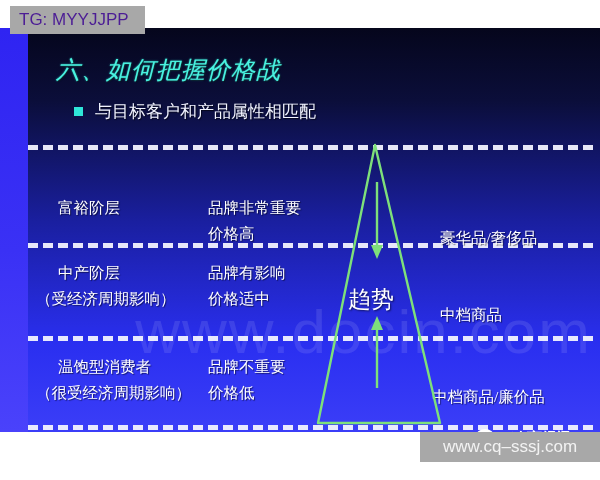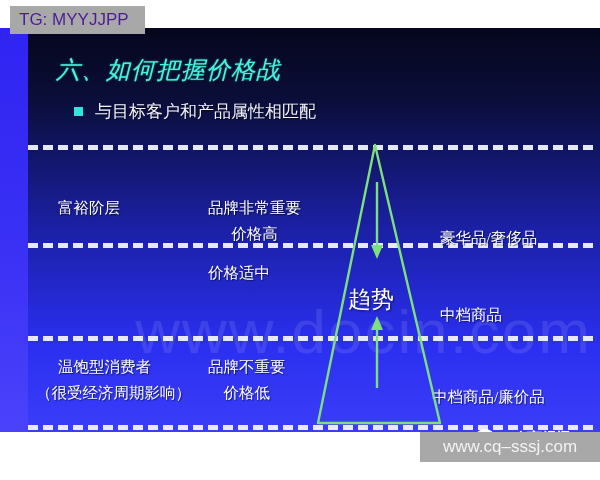--- a/index.html
+++ b/index.html
@@ -93,21 +93,21 @@
     color: #ffffff;
     font-size: 15.5px;
     line-height: 26px;
     text-shadow: 1px 1px 1px rgba(0,0,0,0.55);
     white-space: nowrap;
     font-family: "Liberation Serif", "DejaVu Serif", serif;
   }
   .cell .l2 { display: block; }
 
   .col-seg   { left: 36px;  text-align: left; }
-  .col-attr  { left: 208px; text-align: center; }
+  .col-attr  { left: 208px; text-align: left; }
   .col-prod  { left: 440px; text-align: right; }
 
   .row1 { top: 138px; margin-top: 29px; }
   .row2 { top: 232px; }
   .row3 { top: 326px; }
 
   
   .col-seg .l1 { display: block; padding-left: 22px; }
 
   
@@ -231,21 +231,26 @@
 
   <div class="cell col-seg row1">
     <span class="l1">富裕阶层</span>
   </div>
   <div class="cell col-attr row1">
     <span class="l1">品牌非常重要</span>
     <span class="l2">价格高</span>
   </div>
   <div class="cell col-prod row1" style="top:168px">豪华品/奢侈品</div>
 
+  <div class="cell col-seg row2">
+    <span class="l1">中产阶层</span>
+    <span class="l2">（受经济周期影响）</span>
+  </div>
   <div class="cell col-attr row2">
+    <span class="l1">品牌有影响</span>
     <span class="l2">价格适中</span>
   </div>
   <div class="cell col-prod row2" style="top:274px">中档商品</div>
 
   <div class="cell col-seg row3">
     <span class="l1">温饱型消费者</span>
     <span class="l2">（很受经济周期影响）</span>
   </div>
   <div class="cell col-attr row3">
     <span class="l1">品牌不重要</span>

